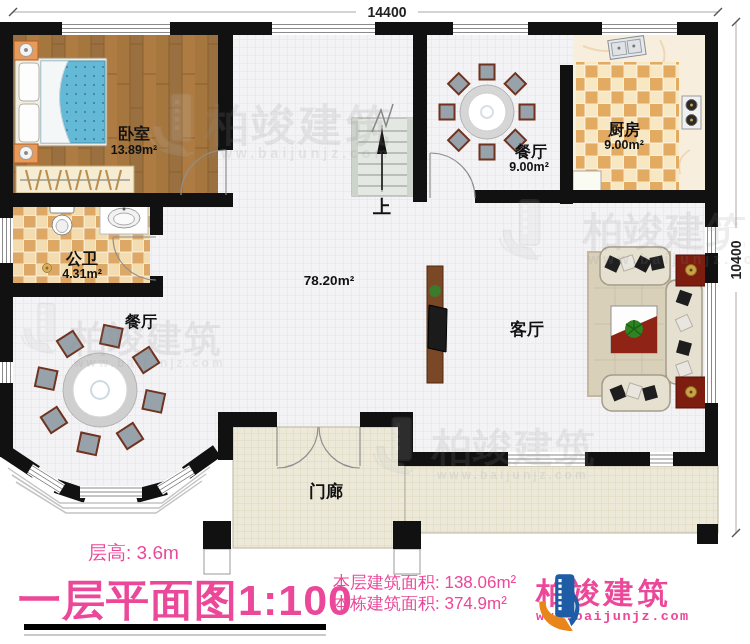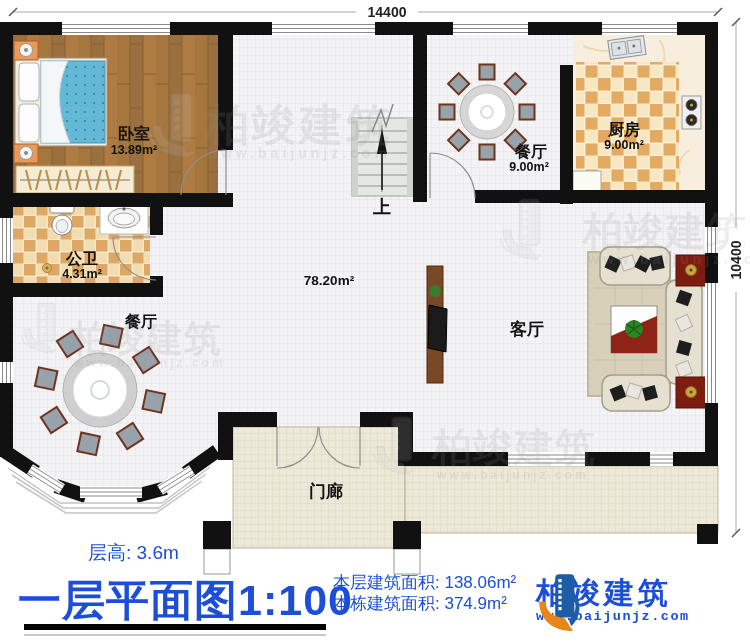--- a/index.html
+++ b/index.html
@@ -9,21 +9,21 @@
   .room-name{font:bold 16px "Liberation Sans","DejaVu Sans",sans-serif;fill:#111;}
   .room-area{font:bold 12.5px "Liberation Sans","DejaVu Sans",sans-serif;fill:#111;}
   .big-label{font:bold 17px "Liberation Sans","DejaVu Sans",sans-serif;fill:#111;}
   .dim-text{font:bold 14px "Liberation Sans","DejaVu Sans",sans-serif;fill:#222;}
   .wm-name{font:bold 44px "Liberation Sans","DejaVu Sans",sans-serif;fill:#8f8f8f;letter-spacing:3px;}
   .wm-name.s40{font-size:40px;letter-spacing:1px;}
   .wm-name.s37{font-size:37px;letter-spacing:1px;}
   .wm-url{font:bold 14px "Liberation Sans","DejaVu Sans",sans-serif;fill:#8f8f8f;letter-spacing:4px;}
   .wm-url.s12{font-size:12px;letter-spacing:3px;}
   
-  .tb{position:absolute;color:#1d4ed8;}
+  .tb{position:absolute;color:#ec4899;}
   .tb-floor-height{left:88px;top:540px;font-size:19px;}
   .tb-title{left:18px;top:572px;font-size:43px;font-weight:bold;letter-spacing:1px;white-space:nowrap;}
   .tb-rule1{left:24px;top:624px;width:302px;height:6px;background:#000;}
   .tb-rule2{left:24px;top:634px;width:302px;height:2px;background:#c9c9c9;}
   .tb-area{left:333px;font-size:17px;white-space:nowrap;}
   .tb-area.l1{top:571px;} .tb-area.l2{top:592px;} .tb-area.l3{top:613px;}
   .tb-logo{left:536px;top:569px;display:flex;align-items:flex-start;gap:8px;}
   .tb-logo .txt{display:flex;flex-direction:column;margin-top:8px;}
   .tb-logo .name{font-size:30px;font-weight:bold;letter-spacing:4px;line-height:1.05;}
   .tb-logo .url{font-size:13.5px;font-weight:bold;letter-spacing:1.5px;font-family:"Liberation Mono","DejaVu Sans Mono",monospace;}

